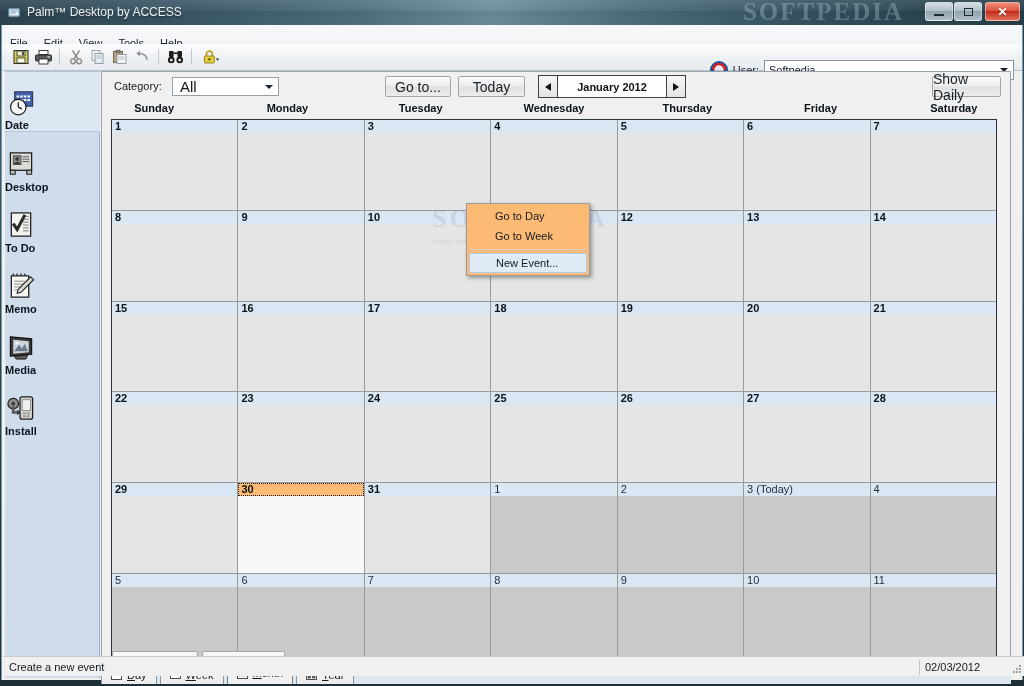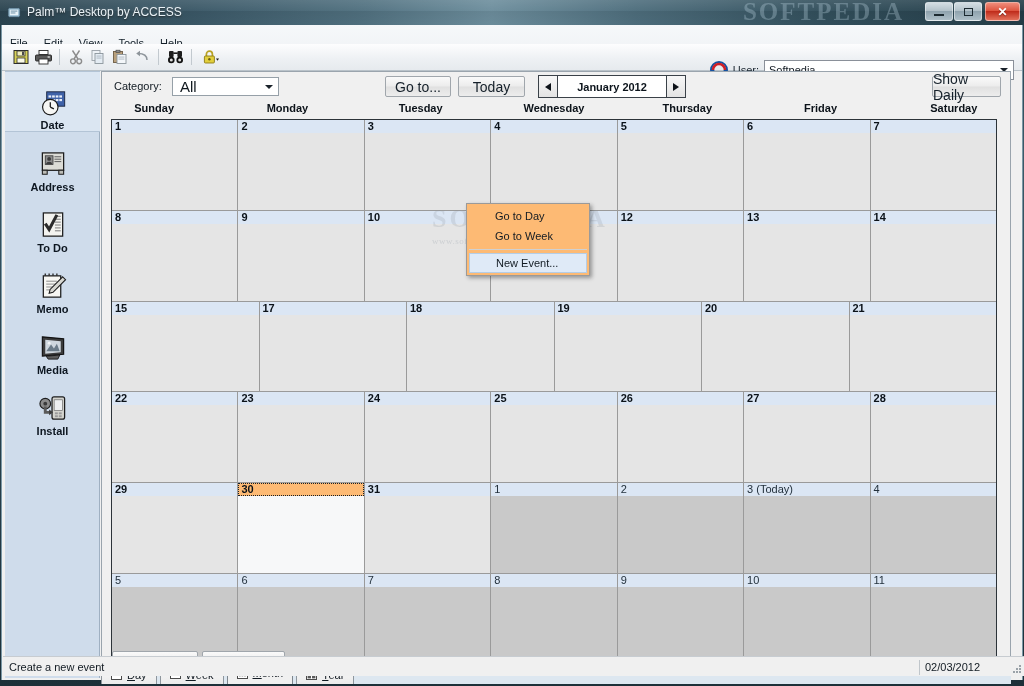--- a/index.html
+++ b/index.html
@@ -108,21 +108,21 @@
   }
 
   
   #sidebar {
     position: absolute; left: 3px; top: 46px; width: 95px; height: 607px;
     background: #cfdceb;
     border-right: 1px solid #9fb0c2;
   }
   .side-item {
     width: 95px; height: 61px;
-    display: flex; flex-direction: column; align-items: center; justify-content: flex-start;
+    display: flex; flex-direction: column; align-items: flex-start; justify-content: flex-start;
     padding-top: 18px;
   }
   .side-item.active {
     background: #dbe6f2;
     border-top: 1px solid #b3c4d6;
     border-bottom: 1px solid #b3c4d6;
   }
   .side-icon { width: 32px; height: 30px; }
   .side-label {
     margin-top: 2px; font-size: 11px; font-weight: bold; color: #0d1620;
@@ -450,21 +450,21 @@
           <rect x="8" y="6" width="8" height="9" fill="#8e8e8e" stroke="#333" stroke-width="0.8"></rect>
           <circle cx="12" cy="9.2" r="2" fill="#3b3b3b"></circle>
           <path d="M8.6 14.6 a3.6 3.6 0 0 1 6.8 0 z" fill="#3b3b3b"></path>
           <g fill="#5a5a5a">
               <rect x="17.5" y="6.5" width="7" height="1"></rect>
               <rect x="17.5" y="9" width="7" height="1"></rect>
               <rect x="17.5" y="11.5" width="7" height="1"></rect>
             </g>
           <path d="M5 21 h5 v4 h-5 z M22 21 h5 v4 h-5 z" fill="#bdbdb7" stroke="#1d1d1d" stroke-width="1.1"></path>
         </svg>
-        <span class="side-label">Address</span>
+        <span class="side-label">Desktop</span>
       </div>
 
       <div class="side-item">
         <svg class="side-icon" viewBox="0 0 32 30">
           <rect x="6" y="2" width="20" height="24" fill="#f3f3ef" stroke="#1d1d1d" stroke-width="1.3"></rect>
           <g fill="#777">
               <rect x="18" y="5" width="6" height="1"></rect>
               <rect x="18" y="8" width="6" height="1"></rect>
               <rect x="18" y="11" width="6" height="1"></rect>
               <rect x="18" y="14" width="6" height="1"></rect>
@@ -618,20 +618,24 @@
               <div class="cell-head">14</div>
               <div class="cell-body"></div>
             </div>
           </div>
           <div class="week-row">
             <div class="cell">
               <div class="cell-head">15</div>
               <div class="cell-body"></div>
             </div>
             <div class="cell">
+              <div class="cell-head">16</div>
+              <div class="cell-body"></div>
+            </div>
+            <div class="cell">
               <div class="cell-head">17</div>
               <div class="cell-body"></div>
             </div>
             <div class="cell">
               <div class="cell-head">18</div>
               <div class="cell-body"></div>
             </div>
             <div class="cell">
               <div class="cell-head">19</div>
               <div class="cell-body"></div>

